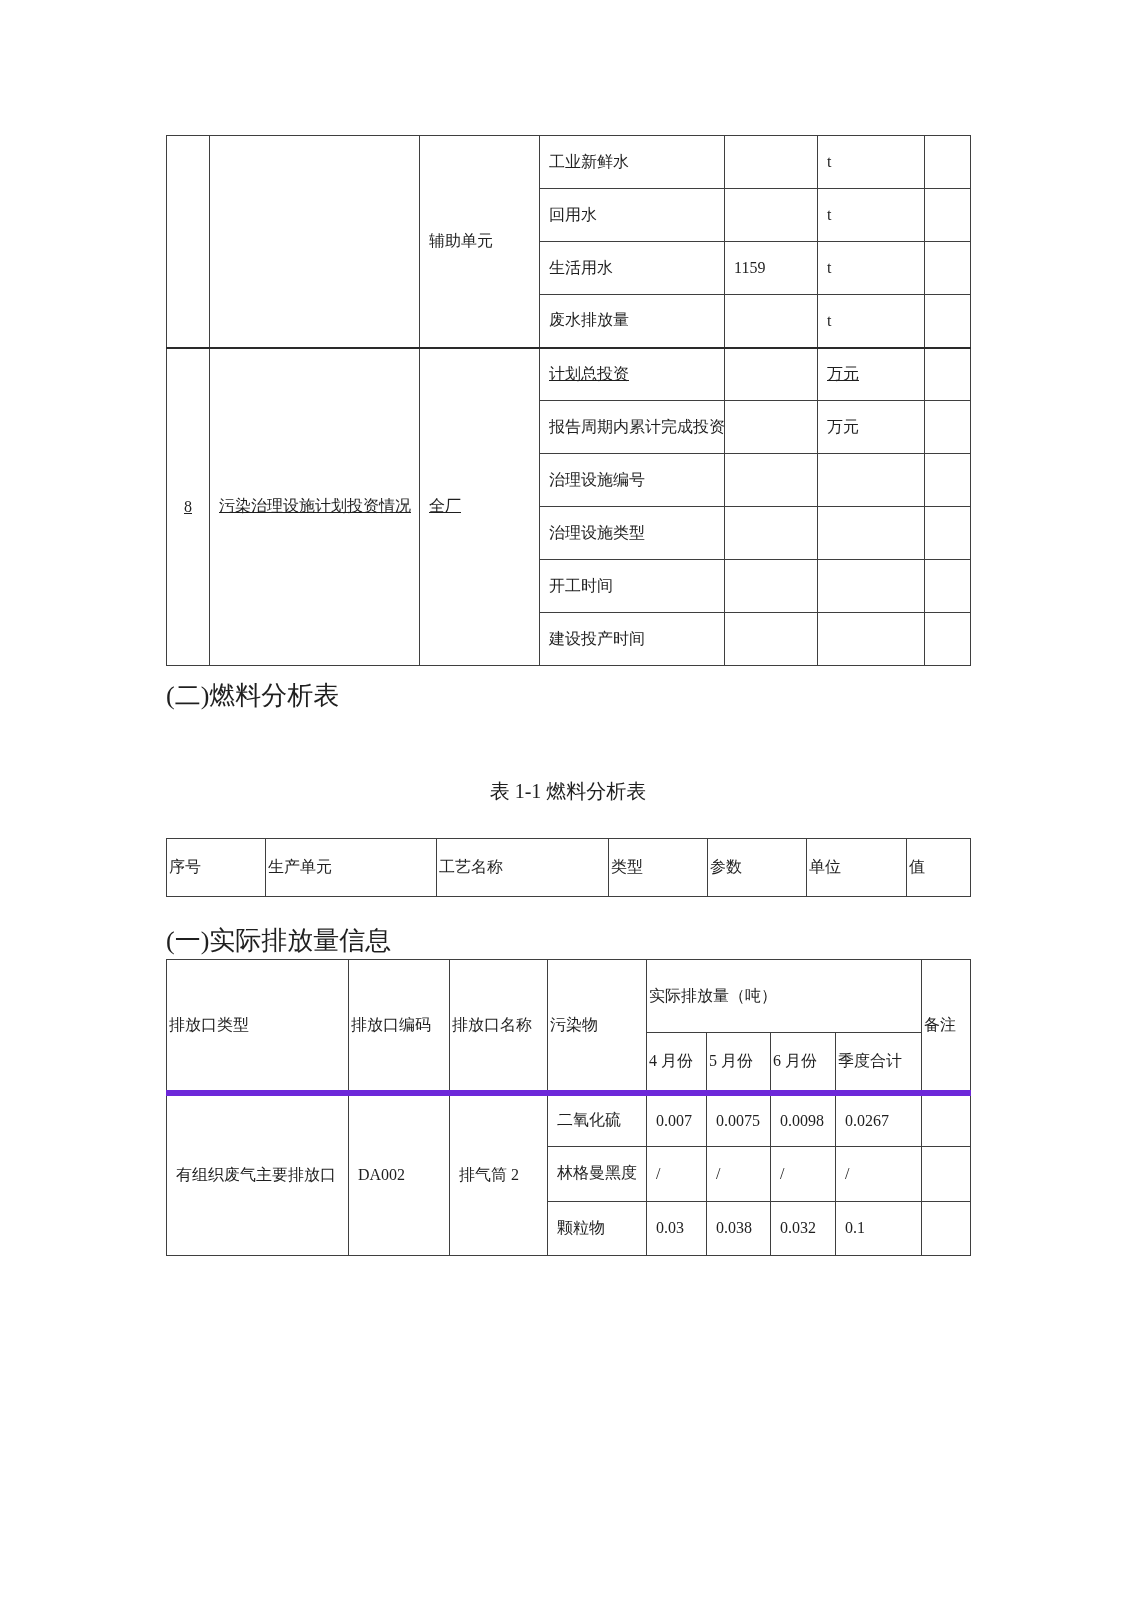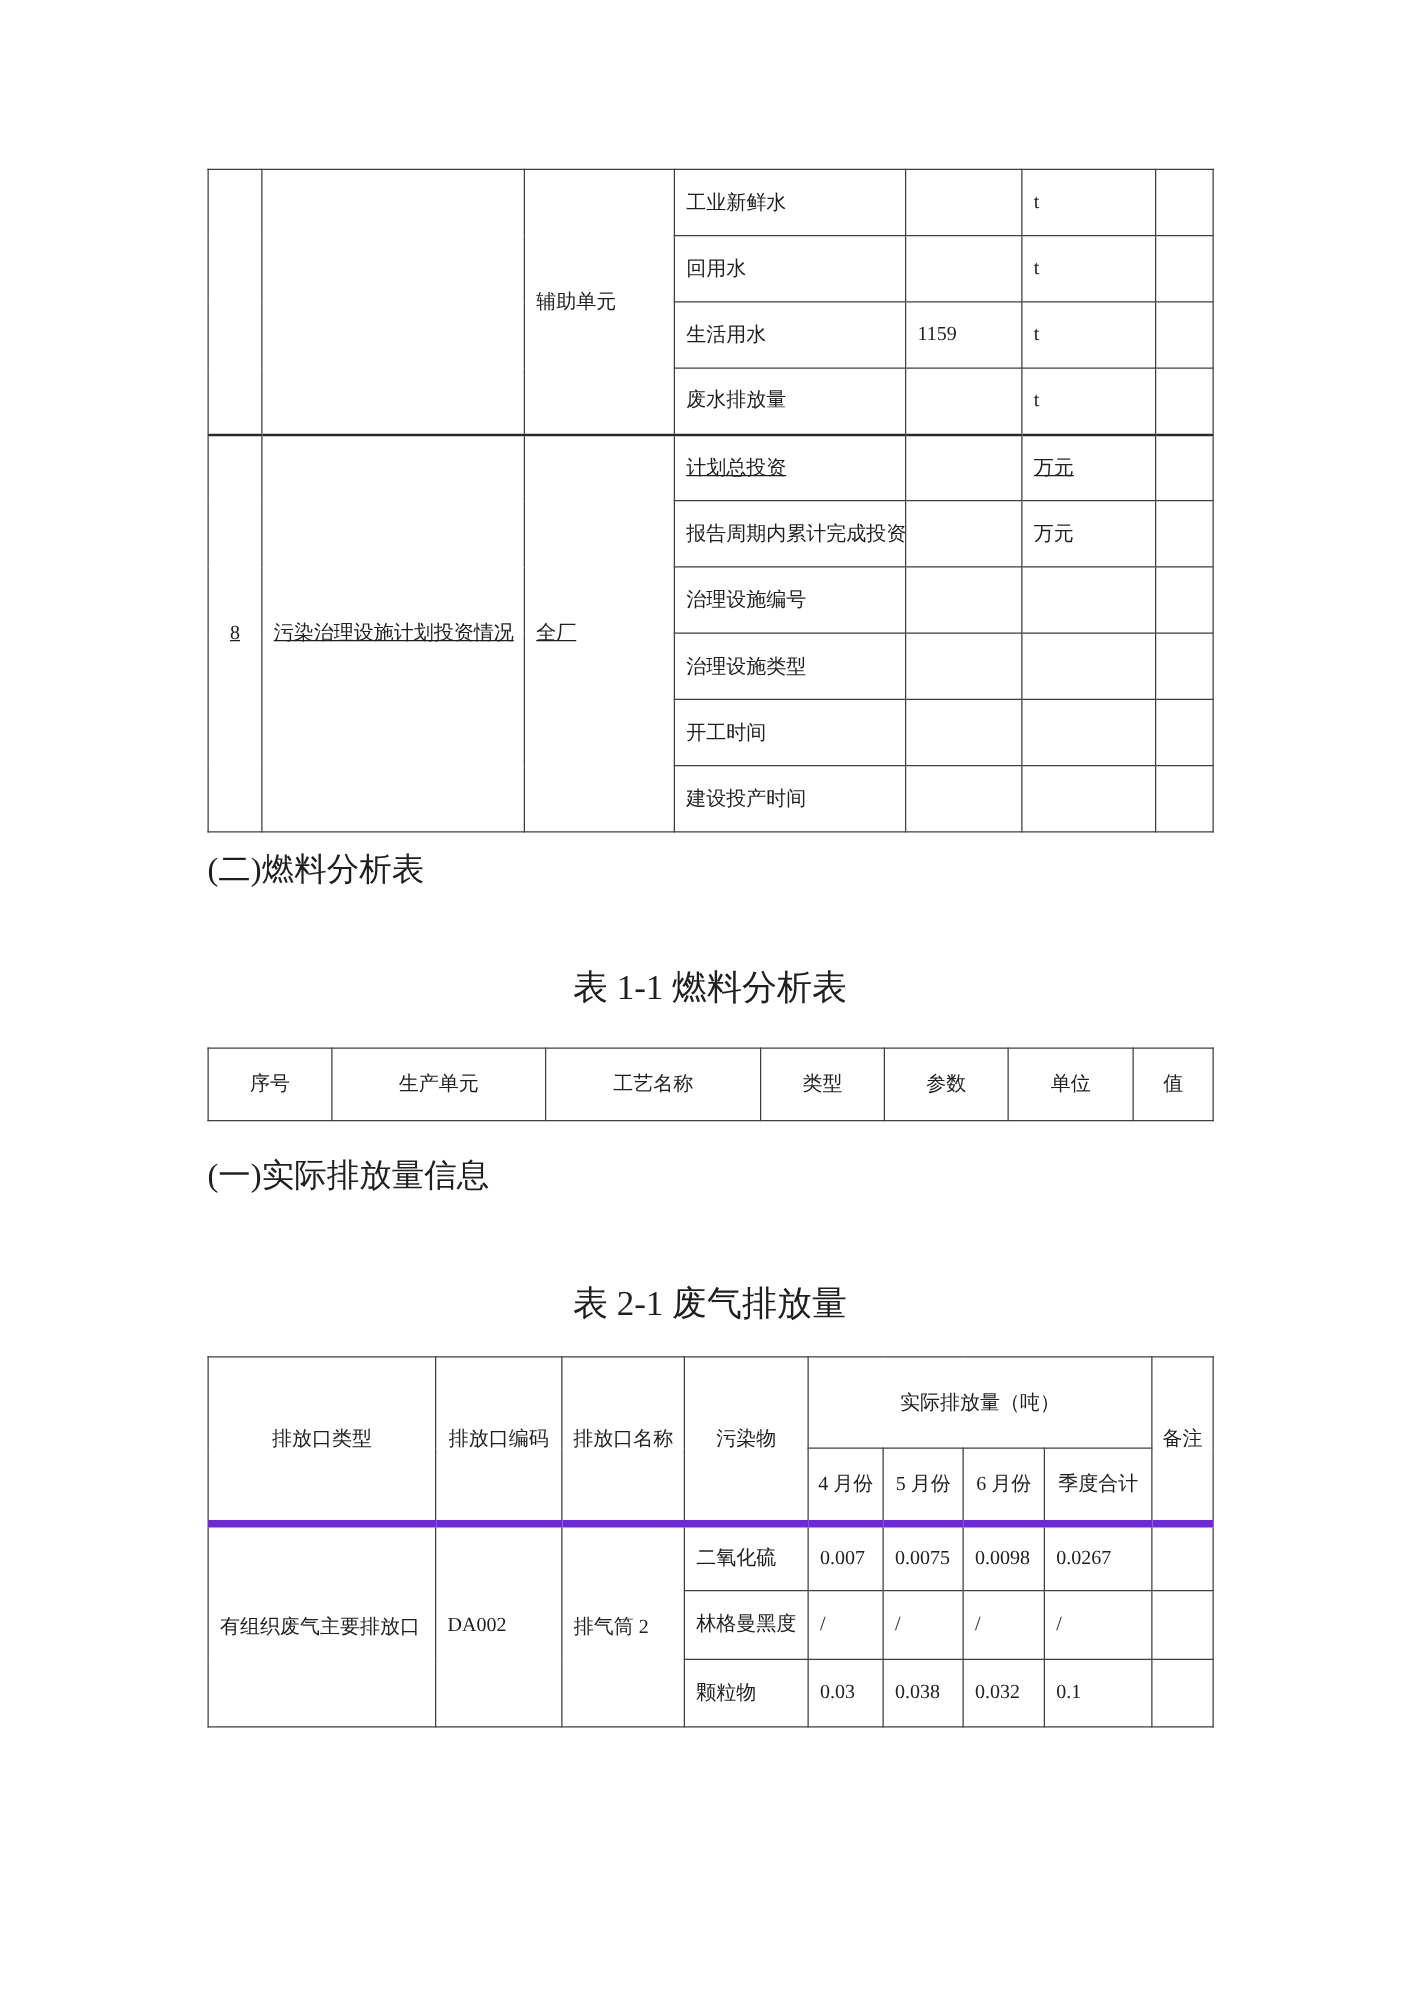--- a/index.html
+++ b/index.html
@@ -32,42 +32,42 @@
     border: 1px solid #3f3f3f;
     font-size: 16px;
     font-weight: normal;
     vertical-align: middle;
     padding: 0 4px 0 9px;
     white-space: nowrap;
     overflow: hidden;
     box-sizing: border-box;
     text-align: left;
   }
-  th { text-align: center; padding: 18px 2px; }
+  th { text-align: left; padding: 18px 2px; }
   
   .tableA tr { height: 53px; }
   .tableA .col-seq   { text-align: center; padding: 0; }
   .tableA tr.group-start td { border-top: 2px solid #2a2a2a; text-decoration: underline; }
   
   .tableB tr { height: 58px; }
   
   .tableC tr.hdrA { height: 73px; }
   .tableC tr.hdrB { height: 37px; }
   .tableC tr.d1 { height: 53px; }
   .tableC tr.d2 { height: 55px; }
   .tableC tr.d3 { height: 54px; }
   .tableC tr.data-start td { border-top: 6px solid #6d28d9; }
   .heading-sub {
     font-size: 26px;
     line-height: 36px;
     margin: 12px 0 0 0;
     font-weight: normal;
   }
   .caption {
-    font-size: 28px;
+    font-size: 20px;
     line-height: 26px;
     text-align: center;
     width: 804px;
   }
   .caption-1 { margin: 64px 0 34px 0; }
   .caption-2 { margin: 72px 0 28px 0; }
   .page-title {
     font-size: 32px;
     line-height: 44px;
     letter-spacing: 2px;
@@ -187,21 +187,20 @@
           <th>工艺名称</th>
           <th>类型</th>
           <th>参数</th>
           <th>单位</th>
           <th>值</th>
         </tr>
       </thead>
     </table>
 
     <h3 class="heading-sub2">(一)实际排放量信息</h3>
-    <div class="caption caption-2">表 2-1 废气排放量</div>
 
     <table class="tableC">
       <colgroup>
         <col style="width:182px">
           <col style="width:101px">
           <col style="width:98px">
           <col style="width:99px">
         <col style="width:60px">
           <col style="width:64px">
           <col style="width:65px">

